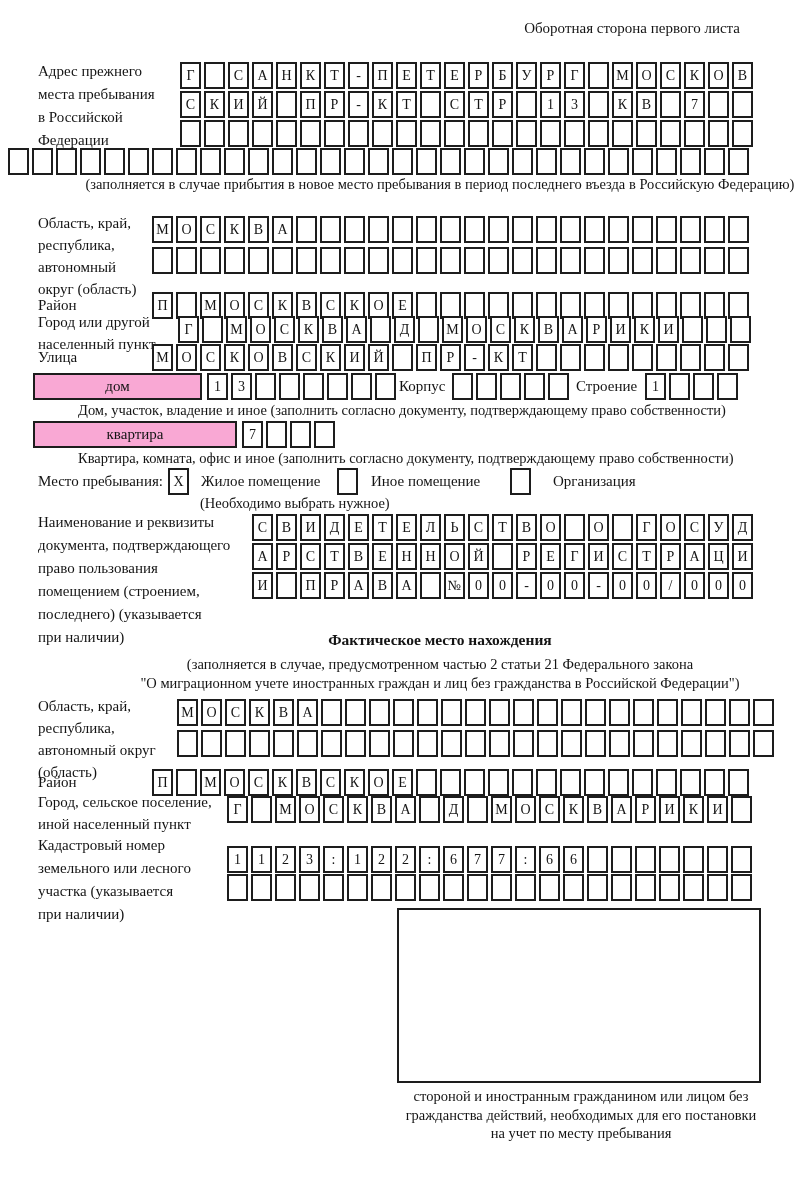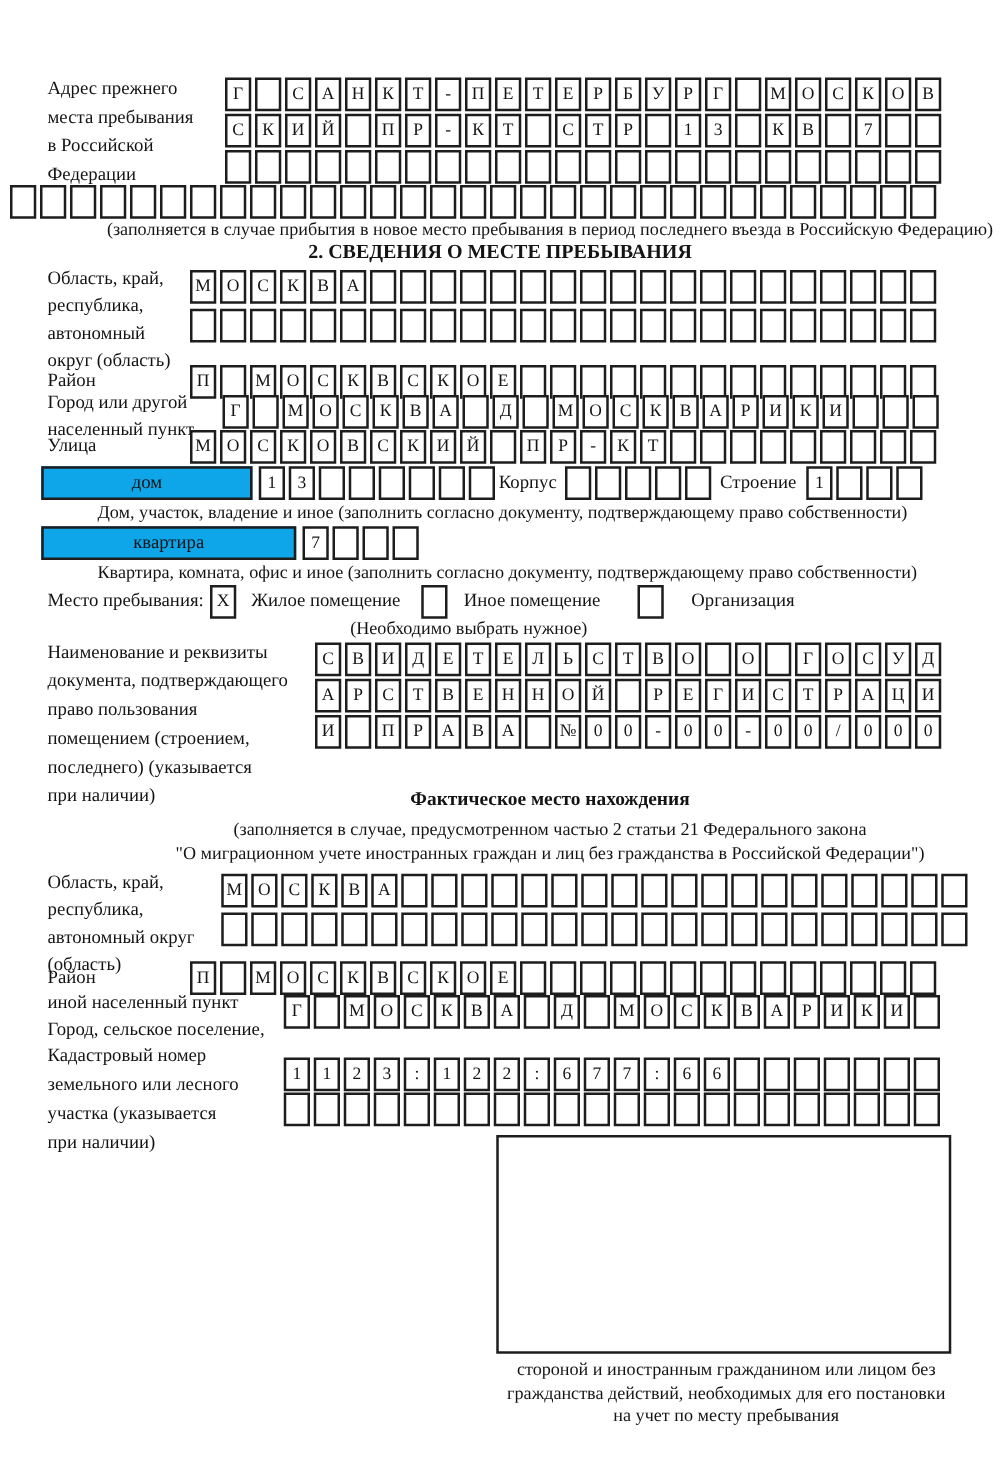--- a/index.html
+++ b/index.html
@@ -7,34 +7,35 @@
         font-family:"Liberation Serif","DejaVu Serif",serif;color:#141414;overflow:hidden;}
   .cellrow{position:absolute;display:flex;gap:3px;}
   .cell{flex:0 0 21px;width:21px;height:27px;border:2px solid #1d1d1d;box-sizing:border-box;
         display:flex;align-items:center;justify-content:center;font-size:14px;line-height:1;background:#fff;}
   .lbl{position:absolute;font-size:15px;line-height:22px;}
   .lbl.lh23{line-height:23px;}
   .cap{position:absolute;font-size:14.5px;white-space:nowrap;margin-left:40px;}
   .centered{left:0;width:800px;text-align:center;}
   .bold{font-weight:700;}
   .bigbox{position:absolute;height:27px;border:2px solid #1d1d1d;box-sizing:border-box;
-          display:flex;align-items:center;justify-content:center;font-size:15px;background:#0ea5e9;}
+          display:flex;align-items:center;justify-content:center;font-size:15px;background:#f9a8d4;}
   .stampbox{position:absolute;left:397px;top:908px;width:364px;height:175px;
             border:2px solid #1d1d1d;box-sizing:border-box;background:#fff;}
   .stampnote{position:absolute;left:385px;top:1087px;width:392px;text-align:center;
              font-size:14.5px;line-height:18.5px;}
   .title2{position:absolute;top:193px;font-size:16px;}
   .ftitle{position:absolute;top:631px;font-size:15.5px;margin-left:40px;}
   .sidenote{position:absolute;top:20px;left:0;width:740px;text-align:right;font-size:15px;}
 </style>
 </head>
 <body>
 
 <div class="page">
 
+  <div class="sidenote">Оборотная сторона первого листа</div>
 
   <div class="lbl lh23" style="left:38px;top:60px;">
       <div>Адрес прежнего</div>
       <div>места пребывания</div>
       <div>в Российской</div>
       <div>Федерации</div>
     </div>
   <div class="cellrow" style="left:180px;top:62px;">
       <span class="cell">Г</span>
       <span class="cell"></span>
@@ -141,21 +142,20 @@
       <span class="cell"></span>
       <span class="cell"></span>
       <span class="cell"></span>
       <span class="cell"></span>
       <span class="cell"></span>
       <span class="cell"></span>
       <span class="cell"></span>
     </div>
   <div class="cap centered" style="top:176px;">(заполняется в случае прибытия в новое место пребывания в период последнего въезда в Российскую Федерацию)</div>
 
-  <div class="title2 centered bold">2. СВЕДЕНИЯ О МЕСТЕ ПРЕБЫВАНИЯ</div>
 
   <div class="lbl" style="left:38px;top:212px;">
       <div>Область, край,</div>
       <div>республика,</div>
       <div>автономный</div>
       <div>округ (область)</div>
     </div>
   <div class="cellrow" style="left:152px;top:216px;">
       <span class="cell">М</span>
       <span class="cell">О</span>
@@ -343,21 +343,21 @@
   </div>
   <div class="lbl" style="left:201px;top:470px;">Жилое помещение</div>
   <div class="cellrow" style="left:337px;top:468px;">
     <span class="cell"></span>
   </div>
   <div class="lbl" style="left:371px;top:470px;">Иное помещение</div>
   <div class="cellrow" style="left:510px;top:468px;">
     <span class="cell"></span>
   </div>
   <div class="lbl" style="left:553px;top:470px;">Организация</div>
-  <div class="cap" style="left:160px;top:495px;width:350px;text-align:center;">(Необходимо выбрать нужное)</div>
+  <div class="cap" style="left:160px;top:495px;width:350px;text-align:left;">(Необходимо выбрать нужное)</div>
 
   <div class="lbl lh23" style="left:38px;top:511px;">
       <div>Наименование и реквизиты</div>
       <div>документа, подтверждающего</div>
       <div>право пользования</div>
       <div>помещением (строением,</div>
       <div>последнего) (указывается</div>
       <div>при наличии)</div>
     </div>
   <div class="cellrow" style="left:252px;top:514px;">
@@ -518,22 +518,22 @@
       <span class="cell"></span>
       <span class="cell"></span>
       <span class="cell"></span>
       <span class="cell"></span>
       <span class="cell"></span>
       <span class="cell"></span>
       <span class="cell"></span>
     </div>
 
   <div class="lbl" style="left:38px;top:791px;">
+      <div>Город, сельское поселение,</div>
       <div>иной населенный пункт</div>
-      <div>Город, сельское поселение,</div>
     </div>
   <div class="cellrow" style="left:227px;top:796px;">
       <span class="cell">Г</span>
       <span class="cell"></span>
       <span class="cell">М</span>
       <span class="cell">О</span>
       <span class="cell">С</span>
       <span class="cell">К</span>
       <span class="cell">В</span>
       <span class="cell">А</span>

